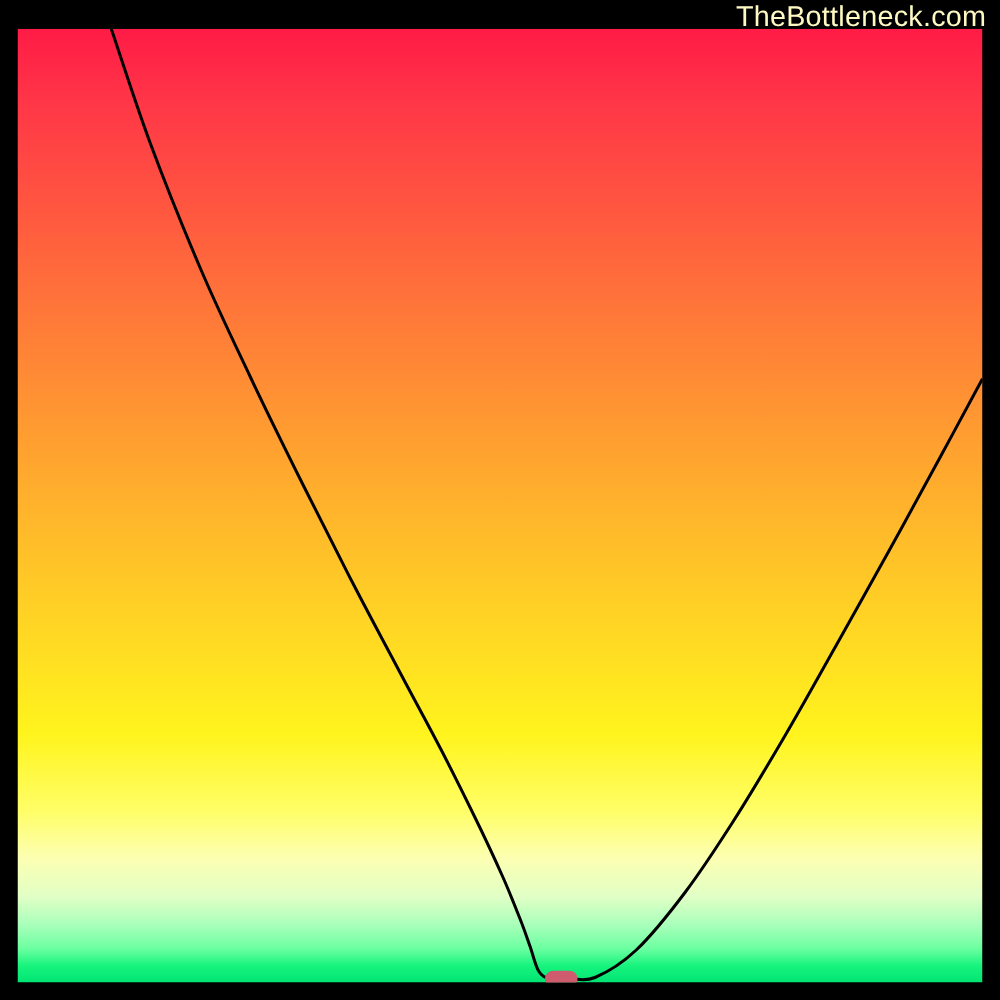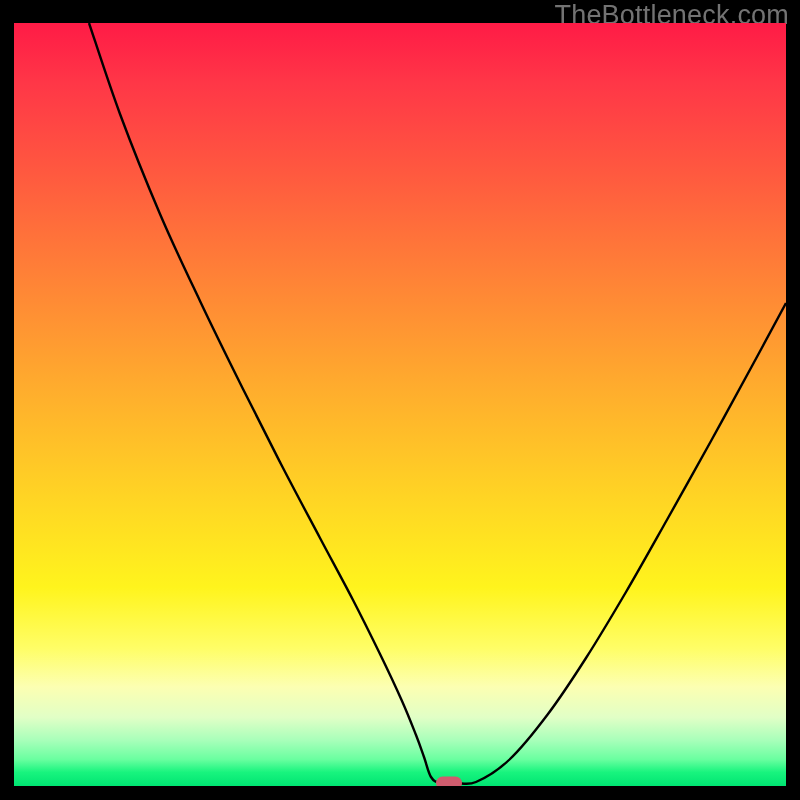--- a/index.html
+++ b/index.html
@@ -63,23 +63,23 @@
     width: 26px;
     height: 13px;
     background: #cf5c6e;
     border-radius: 7px;
     transform: translate(-50%, -50%);
   }
   .watermark {
     position: absolute;
     right: 11px;
     top: 0px;
-    color: #737373;
+    color: #fef9c3;
     font-family: Arial, Helvetica, sans-serif;
-    font-size: 27px;
+    font-size: 23px;
     font-weight: 500;
     letter-spacing: 0.2px;
   }
 </style>
 </head>
 <body>
 
 <div class="watermark">TheBottleneck.com</div>
 
 <div class="plot">

